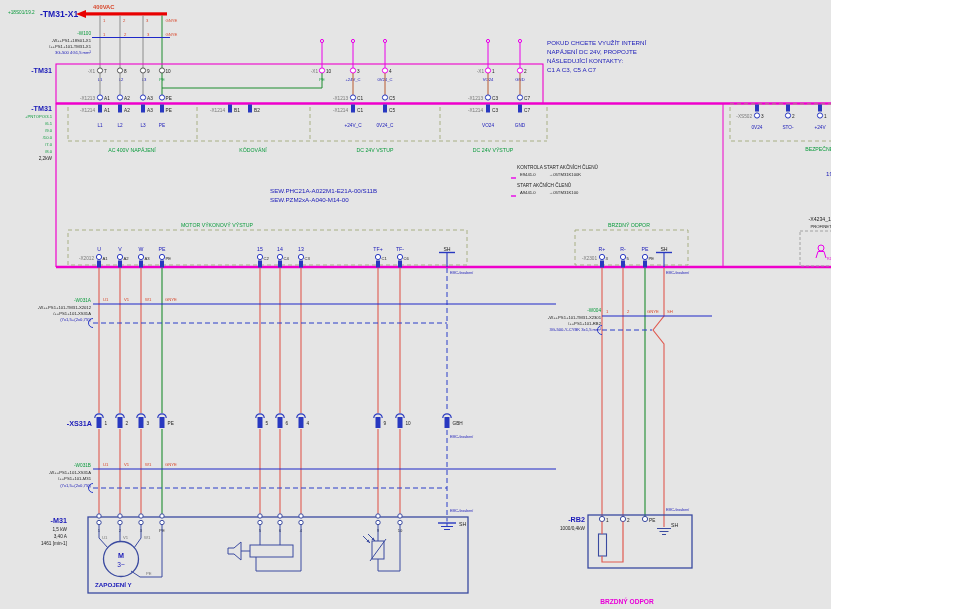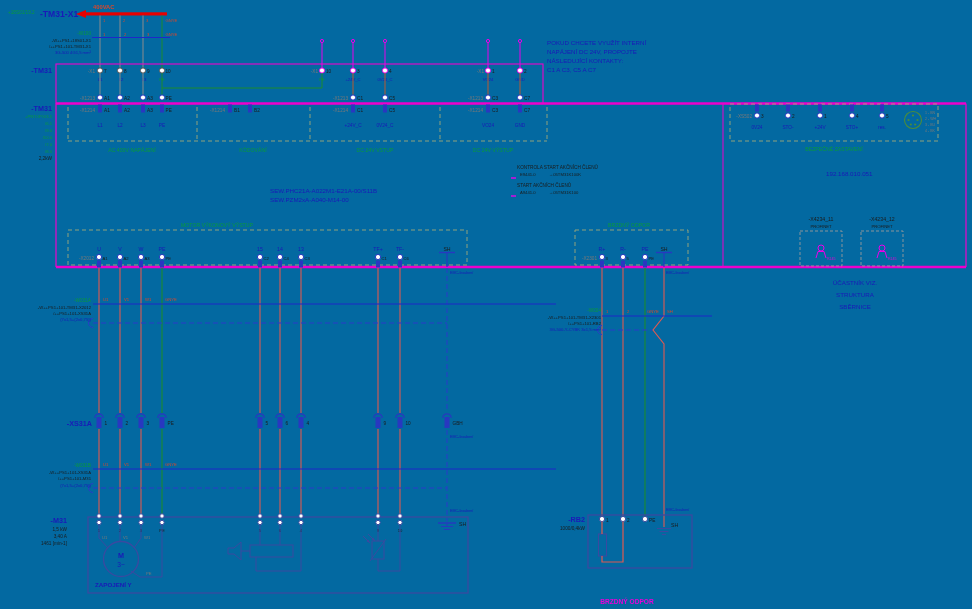--- a/index.html
+++ b/index.html
@@ -1,16 +1,16 @@
 <!DOCTYPE html>
 <html><head>
 <meta charset="utf-8">
 <style>
   html,body{margin:0;padding:0;background:#fff}
-  #stage{position:relative;width:972px;height:609px;background:#0369a1;overflow:hidden}
+  #stage{position:relative;width:831px;height:609px;background:#e5e5e5;overflow:hidden}
   svg{position:absolute;left:0;top:0}
   text{font-family:"Liberation Sans","DejaVu Sans",sans-serif}
   .s35{font-size:3.6px}.s4{font-size:4.2px}.s45{font-size:4.7px}.s5{font-size:5.2px}
   .s55{font-size:5.8px}.s6{font-size:6.2px}.s65{font-size:6.6px}.s7{font-size:7.2px}.s85{font-size:8.6px}
   .b{fill:#1a1ab8}.bb{fill:#1a1ab8;font-weight:bold}.k{fill:#1c1c1c}.gy{fill:#787878}
   .g{fill:#0a9a3c}.r{fill:#d8472b}.m{fill:#e800d8}.mb{fill:#e800d8;font-weight:bold}
   .bold{font-weight:bold}.mid{text-anchor:middle}.end{text-anchor:end}
 </style>
 </head>
 <body>

